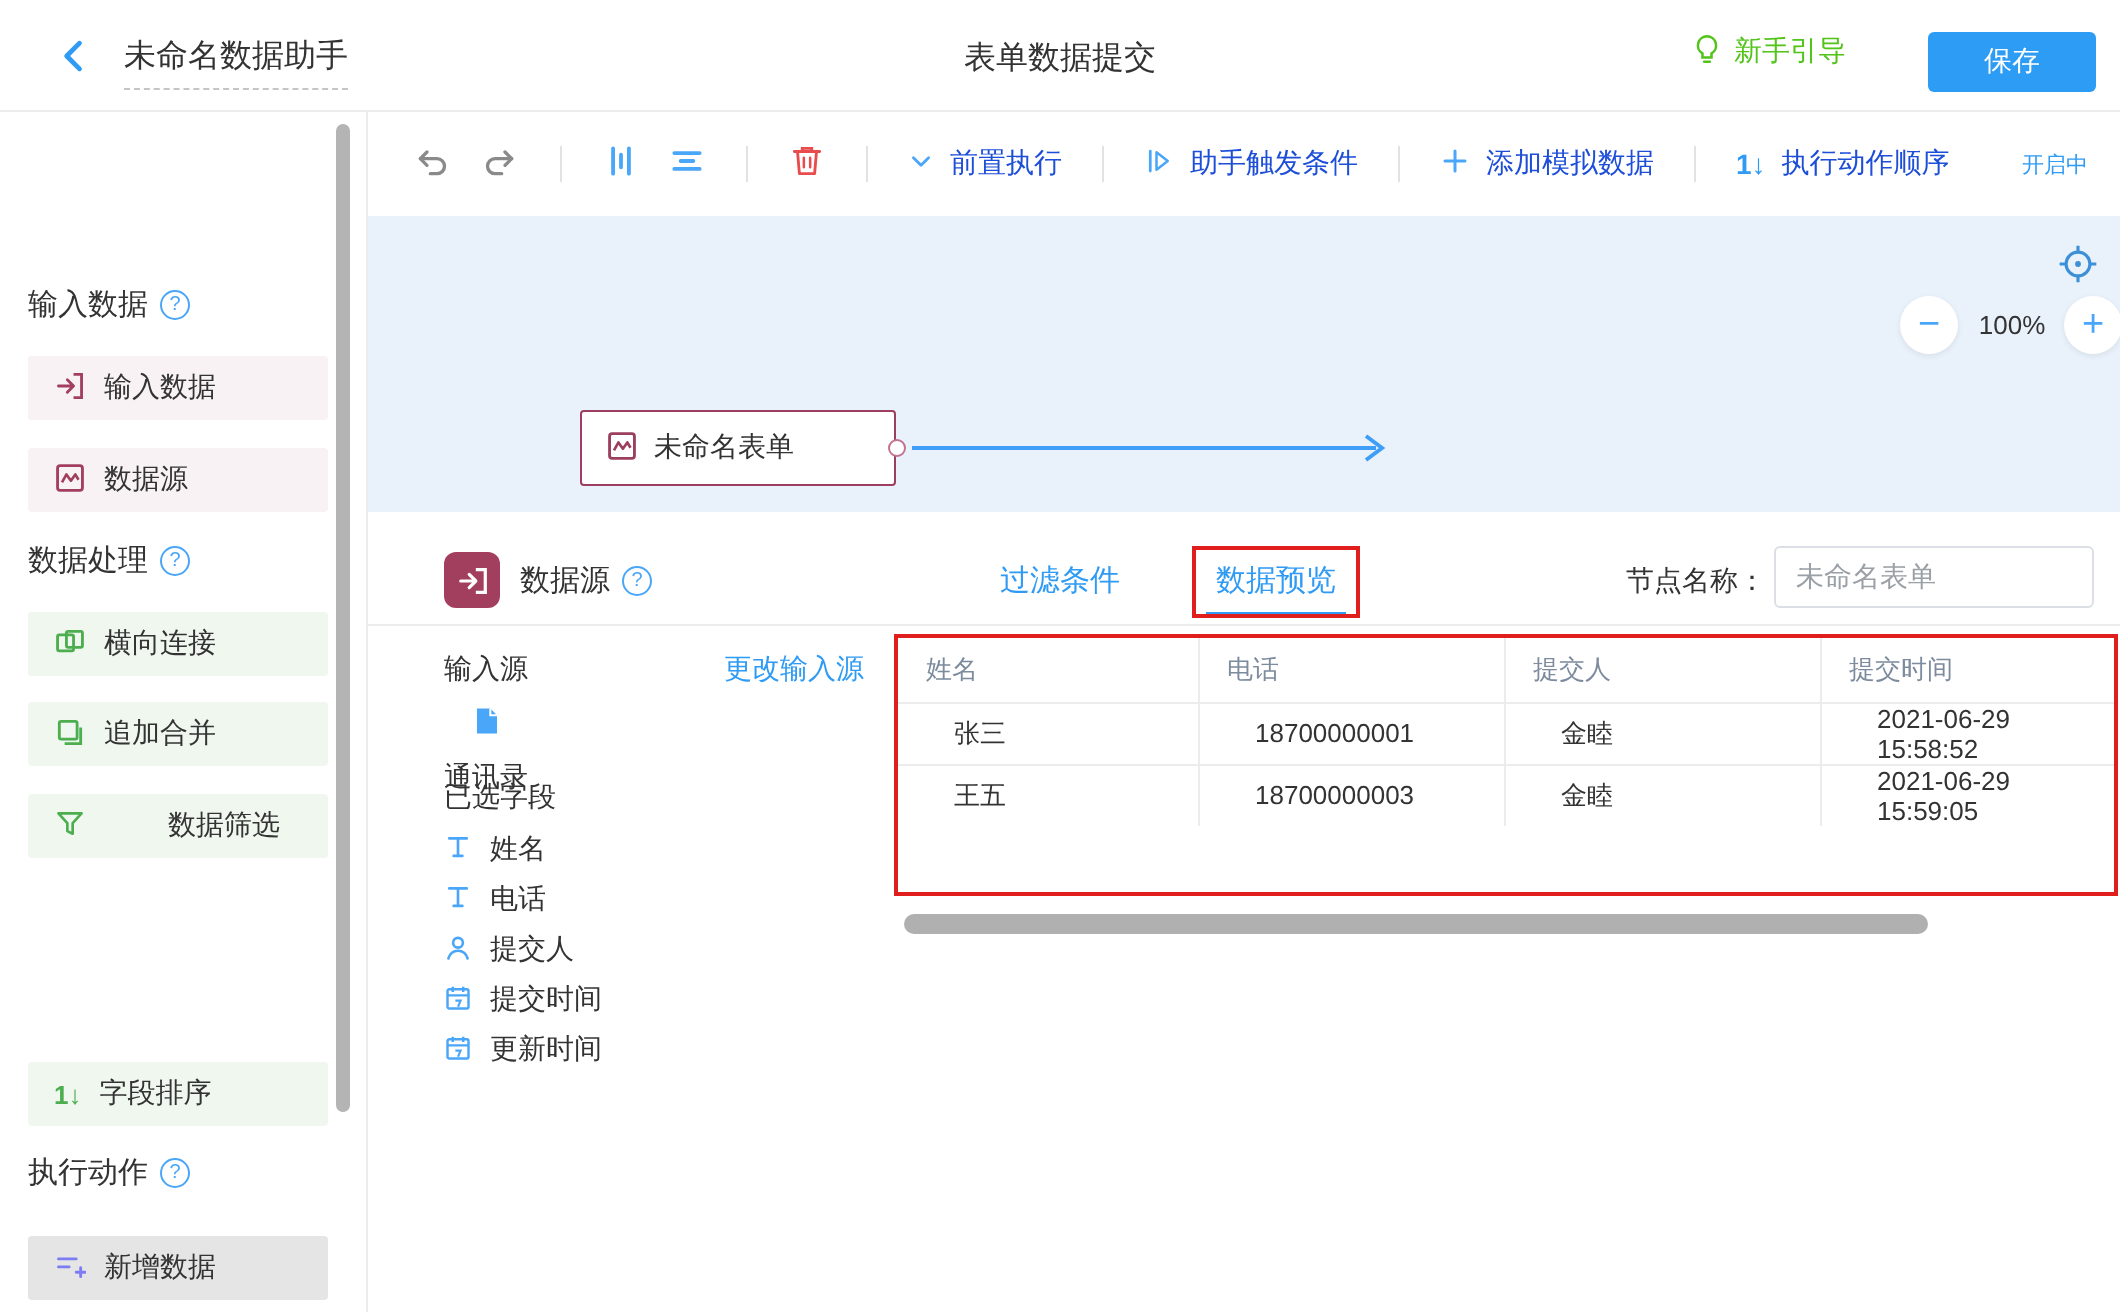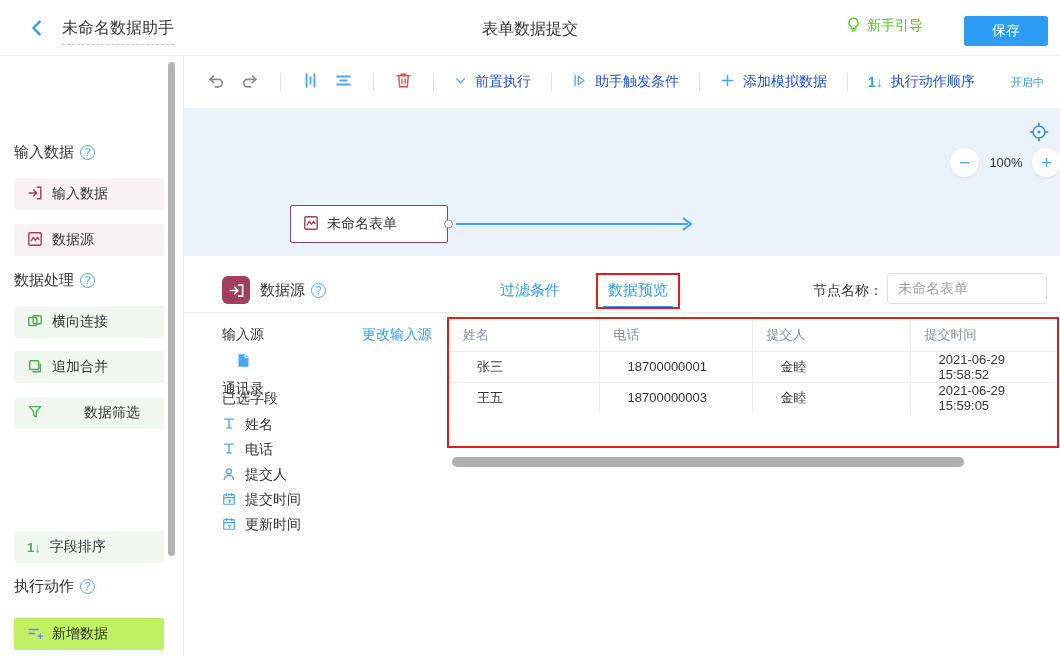--- a/index.html
+++ b/index.html
@@ -13,21 +13,21 @@
   .center-title { position:absolute; left:50%; top:19px; transform:translateX(-50%); font-size:16px; color:#333; }
   .guide { position:absolute; right:137px; top:16px; display:flex; align-items:center; gap:5px; color:#52c41a; font-size:14px; cursor:pointer; }
   .save-btn { position:absolute; right:12px; top:16px; width:84px; height:30px; background:#2d9cf4; color:#fff; font-size:14px; border:none; border-radius:3px; cursor:pointer; }
 
   
   .sidebar { position:absolute; left:0; top:56px; width:184px; height:600px; background:#fff; border-right:1px solid #ececec; overflow:hidden; }
   .sec-title { position:absolute; left:14px; height:20px; display:flex; align-items:center; font-size:15px; color:#333; }
   .s-item { position:absolute; left:14px; width:150px; height:32px; border-radius:2px; display:flex; align-items:center; padding-left:13px; gap:9px; font-size:14px; color:#333; cursor:pointer; }
   .s-item.red { background:#f8f2f4; }
   .s-item.green { background:#eff7ef; }
-  .s-item.purple { background:#bef264; }
+  .s-item.purple { background:#e5e5e5; }
   .vscroll { position:absolute; left:168px; top:6px; width:7px; height:494px; background:#b4b4b4; border-radius:4px; }
   .help { display:inline-flex; width:15px; height:15px; border:1px solid #4aa6f8; color:#4aa6f8; border-radius:50%; font-size:10px; align-items:center; justify-content:center; margin-left:6px; flex:none; }
 
   
   .toolbar { position:absolute; left:184px; top:56px; width:876px; height:52px; background:#fff; display:flex; align-items:center; padding:0 16px 0 22px; gap:14px; }
   .tb-group { display:flex; align-items:center; gap:8px; cursor:pointer; }
   .tb-sep { width:1px; height:18px; background:#e2e2e2; margin:0 6px; }
   .tb-label { font-size:14px; color:#1d4ed8; }
   .tb-txt-ic { color:#2f9bf4; font-size:14px; font-weight:bold; }
   .status-on { margin-left:auto; color:#2f9bf4; font-size:11px; cursor:pointer;text-align:right; }

